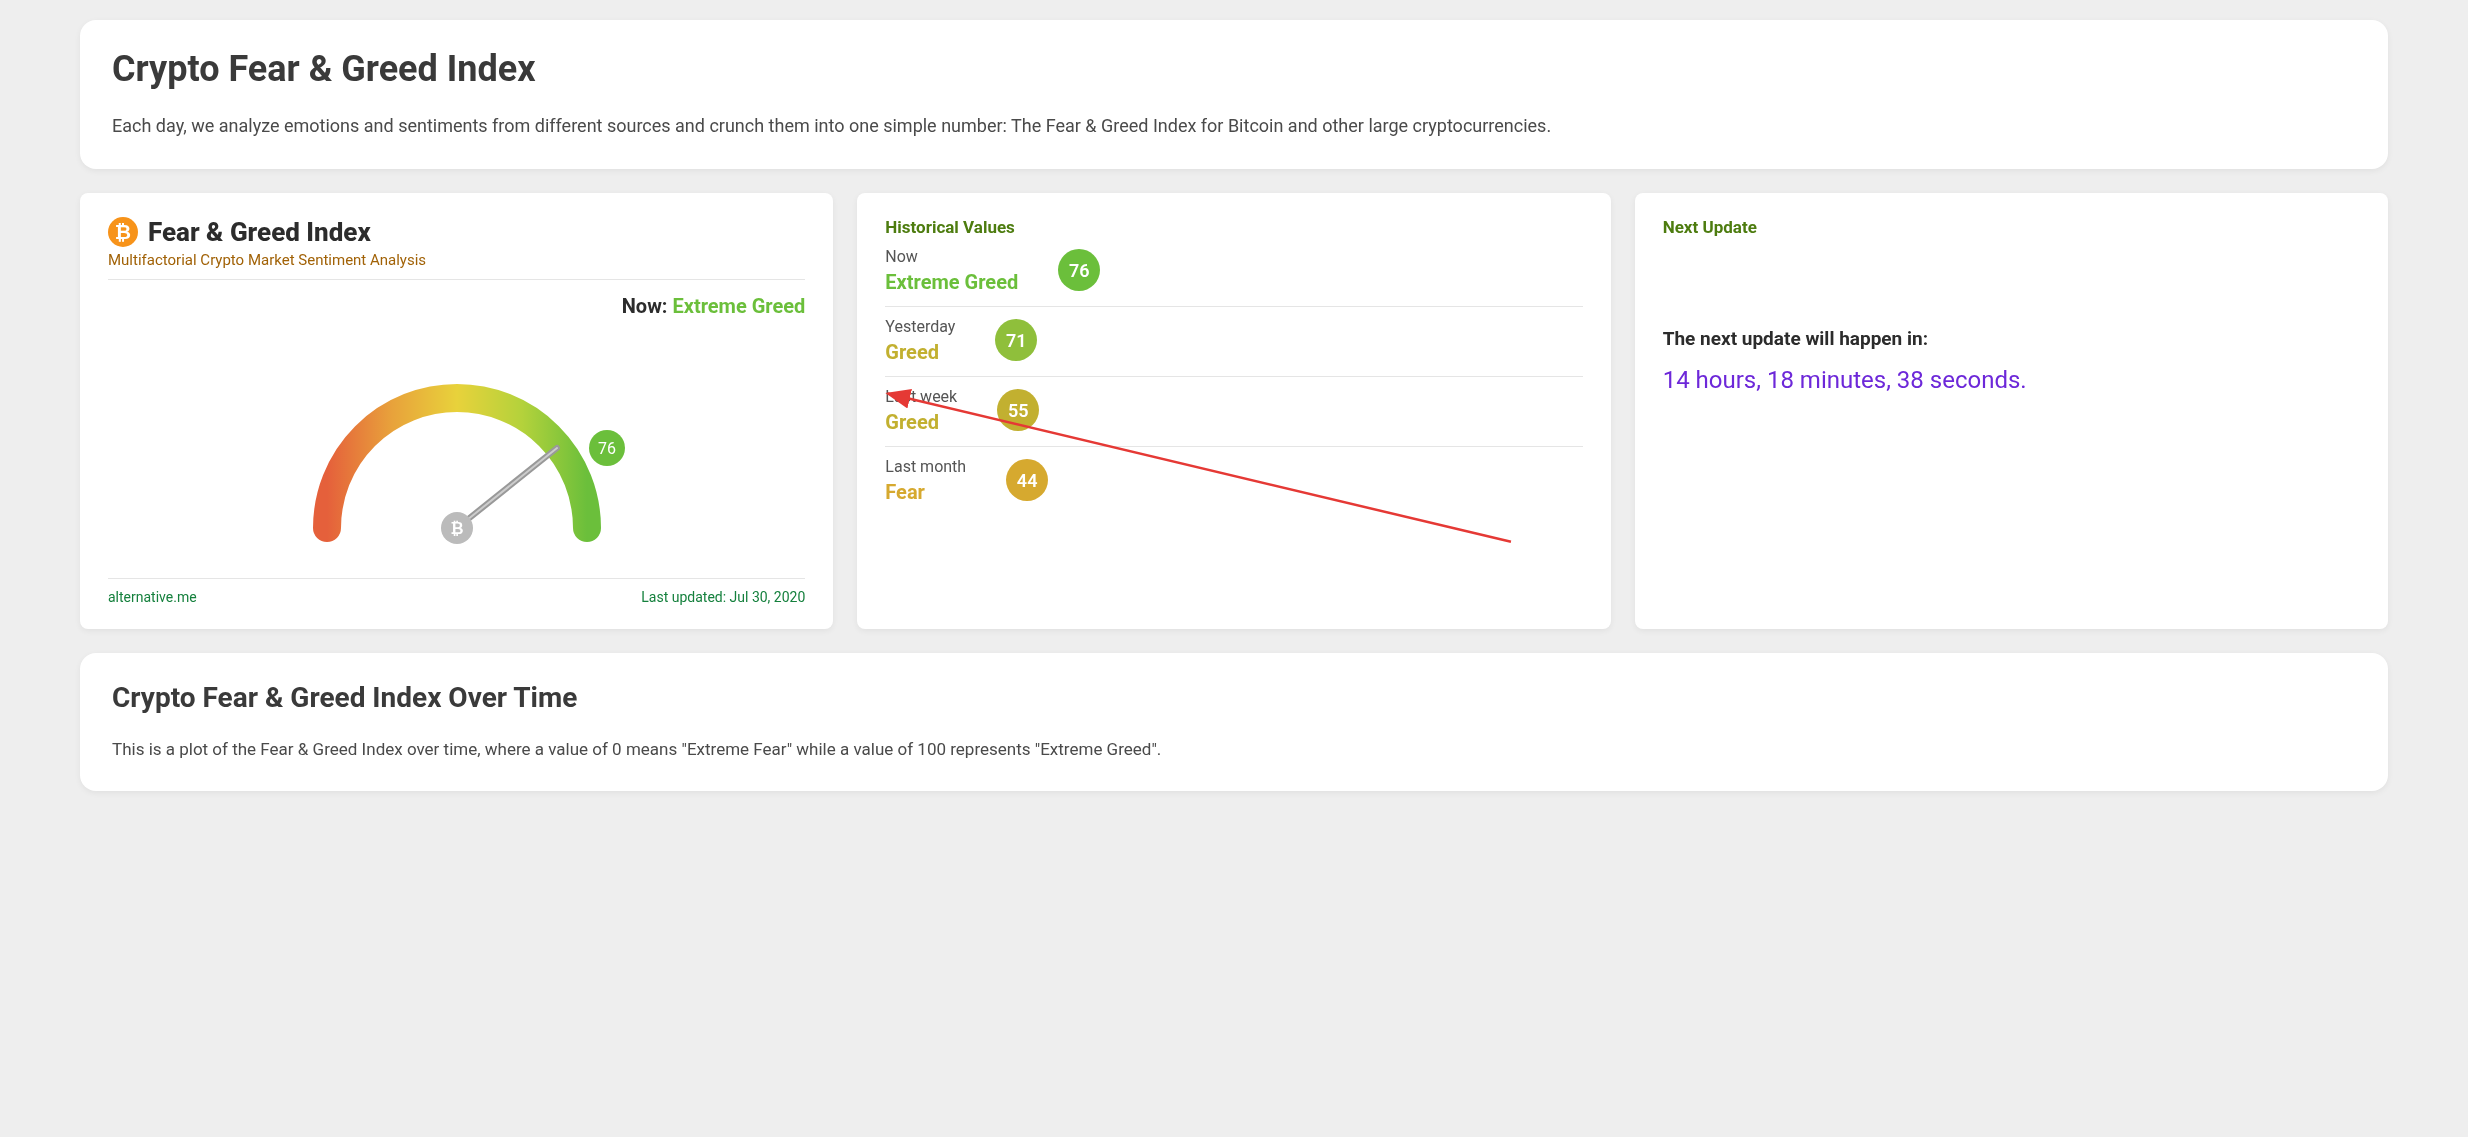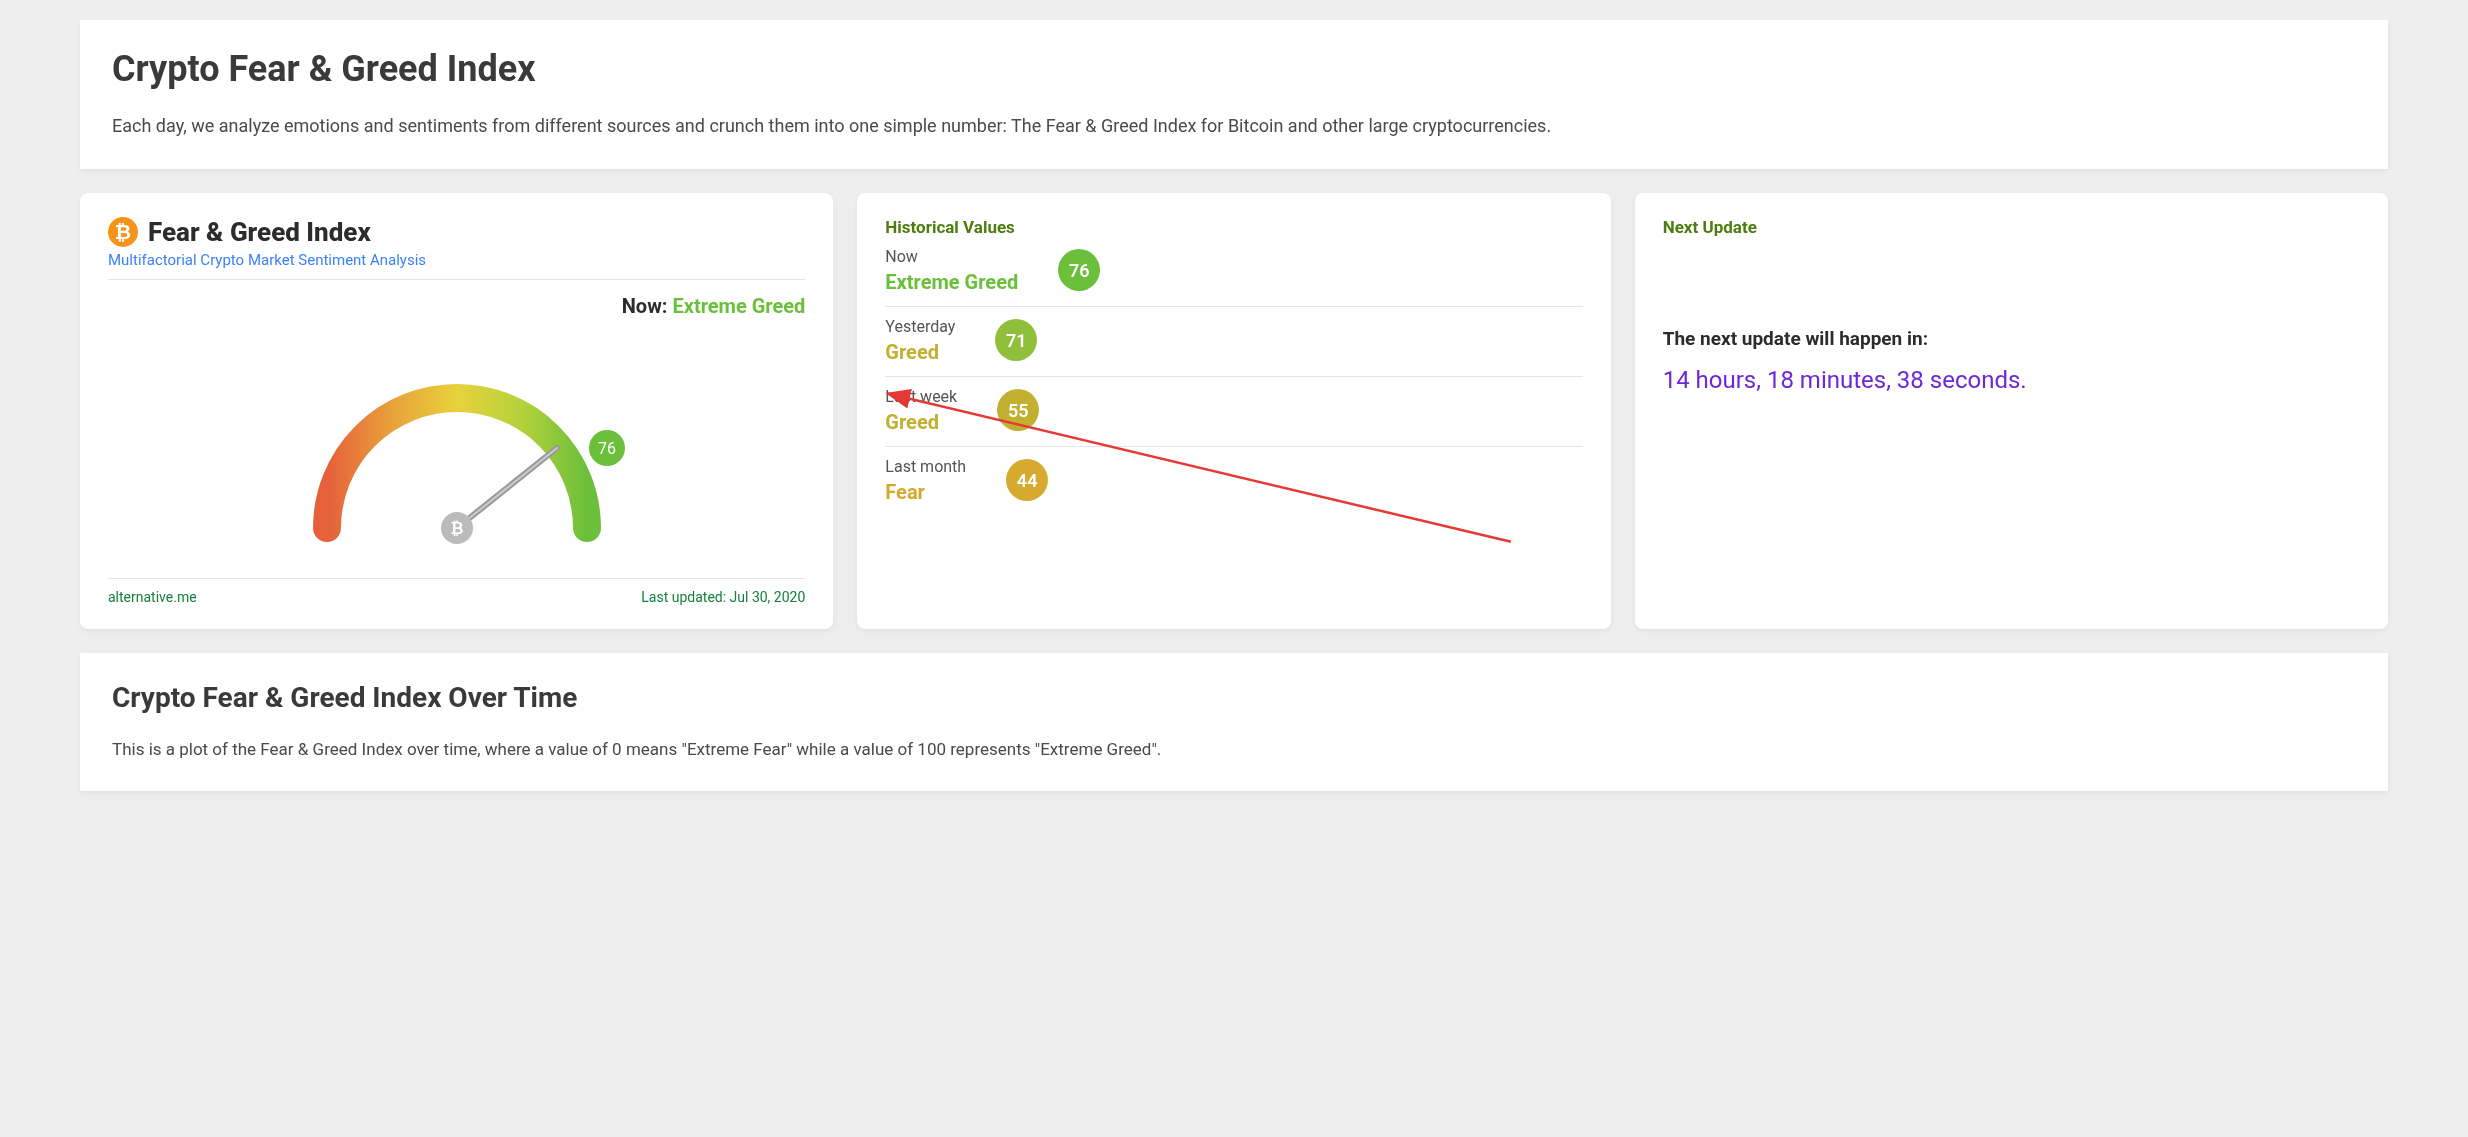--- a/index.html
+++ b/index.html
@@ -4,21 +4,21 @@
 <style>
   * { box-sizing: border-box; margin: 0; padding: 0; }
   body {
     font-family: -apple-system, BlinkMacSystemFont, "Segoe UI", Roboto, sans-serif;
     background: #eeeeee;
     padding: 20px 80px;
     color: #333;
   }
   .card {
     background: #fff;
-    border-radius: 0;
+    border-radius: 16px;
     box-shadow: 0 2px 6px rgba(0,0,0,0.06);
     padding: 28px 32px;
     margin-bottom: 24px;
   }
   .header-card h1 {
     font-size: 36px;
     font-weight: 700;
     color: #3a3a3a;
     margin-bottom: 22px;
   }
@@ -54,21 +54,21 @@
     display: flex; align-items: center; justify-content: center;
     font-weight: 700;
     font-size: 20px;
   }
   .gauge-header h2 {
     font-size: 26px;
     font-weight: 800;
     color: #2c2c2c;
   }
   .gauge-sub {
-    color: #3b82f6;
+    color: #a16207;
     font-size: 15px;
     margin-top: 4px;
     border-bottom: 1px solid #e5e5e5;
     padding-bottom: 10px;
   }
   .now-line {
     text-align: right;
     margin-top: 14px;
     font-size: 20px;
     font-weight: 700;

